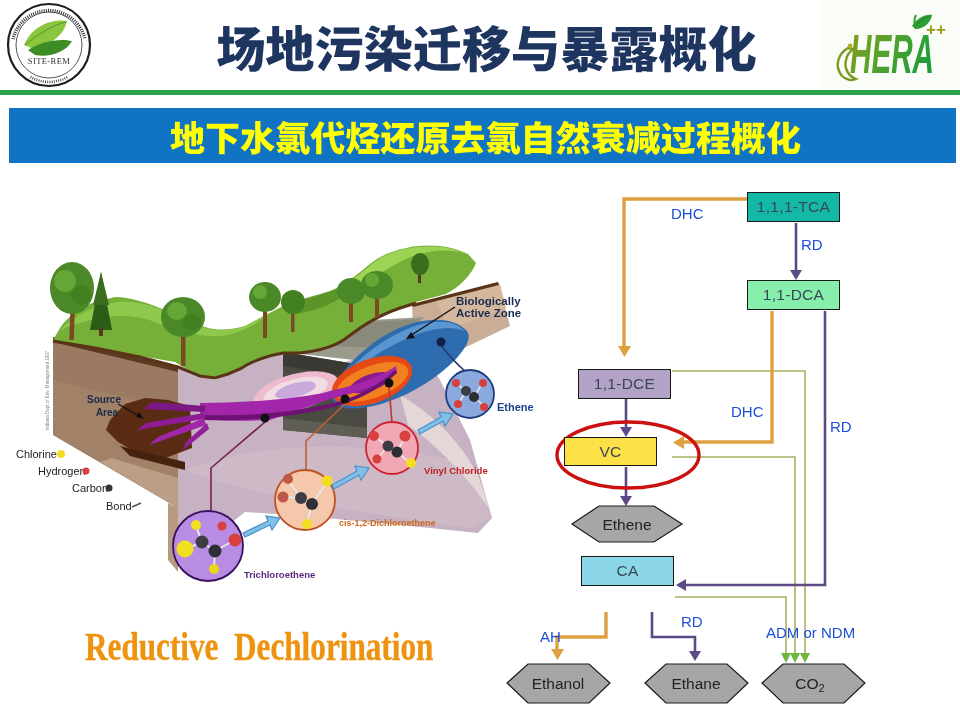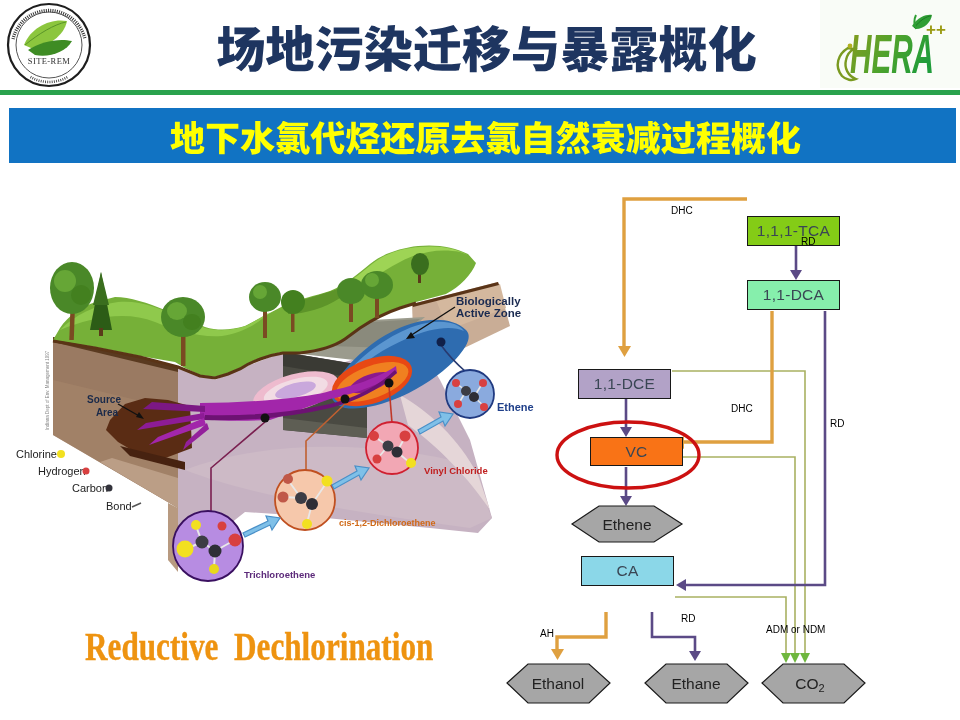--- a/index.html
+++ b/index.html
@@ -1,21 +1,21 @@
 <!DOCTYPE html>
 <html><head>
 <meta charset="utf-8">
 <style>
   html,body{margin:0;padding:0;}
   body{width:960px;height:720px;position:relative;overflow:hidden;background:#ffffff;
        font-family:"Liberation Sans",sans-serif;}
   .abs{position:absolute;}
   .box{position:absolute;border:1.4px solid #181818;display:flex;align-items:center;justify-content:center;
        font-size:15.5px;color:#3a4654;letter-spacing:0.3px;}
-  .lbl{position:absolute;font-size:10px;color:#000000;}
+  .lbl{position:absolute;font-size:15px;color:#1d4ed8;}
 </style>
 </head>
 <body>
 
   <div class="abs" style="left:820px;top:0;width:140px;height:88px;background:#f9fcf7;"></div>
 
   <svg class="abs" style="left:0;top:0" width="100" height="95" viewBox="0 0 100 95">
     <circle cx="49" cy="45" r="41" fill="#ffffff" stroke="#1e1e1e" stroke-width="2.2"></circle>
     <circle cx="49" cy="45" r="33" fill="none" stroke="#2a2a2a" stroke-width="0.8"></circle>
     <path d="M13,39 A37,37 0 0 1 85,39" fill="none" stroke="#333" stroke-width="3.4" stroke-dasharray="1,1.2"></path>
@@ -269,24 +269,24 @@
     <g font-size="15.5" fill="#222" text-anchor="middle" font-family="'Liberation Sans',sans-serif">
       <text x="627" y="530">Ethene</text>
       <text x="558" y="689">Ethanol</text>
       <text x="696" y="689">Ethane</text>
       <text x="810" y="689">CO<tspan font-size="11" dy="3">2</tspan></text>
     </g>
 
     <ellipse cx="628" cy="455" rx="71" ry="33" fill="none" stroke="#cc1111" stroke-width="3.4"></ellipse>
   </svg>
 
-  <div class="box" style="left:747px;top:192px;width:91px;height:28px;background:#84cc16;margin-top:24px;">1,1,1-TCA</div>
+  <div class="box" style="left:747px;top:192px;width:91px;height:28px;background:#14b8a6;">1,1,1-TCA</div>
   <div class="box" style="left:747px;top:280px;width:91px;height:28px;background:#86efac;">1,1-DCA</div>
   <div class="box" style="left:578px;top:369px;width:91px;height:28px;background:#b2a2c7;">1,1-DCE</div>
-  <div class="box" style="left:590px;top:437px;width:91px;height:27px;background:#f97316;">VC</div>
+  <div class="box" style="left:564px;top:437px;width:91px;height:27px;background:#fde047;">VC</div>
   <div class="box" style="left:581px;top:556px;width:91px;height:28px;background:#8bd7e8;">CA</div>
 
   <div class="lbl" style="left:671px;top:205px;">DHC</div>
   <div class="lbl" style="left:801px;top:236px;">RD</div>
   <div class="lbl" style="left:731px;top:403px;">DHC</div>
   <div class="lbl" style="left:830px;top:418px;">RD</div>
   <div class="lbl" style="left:540px;top:628px;">AH</div>
   <div class="lbl" style="left:681px;top:613px;">RD</div>
   <div class="lbl" style="left:766px;top:624px;">ADM or NDM</div>
 

